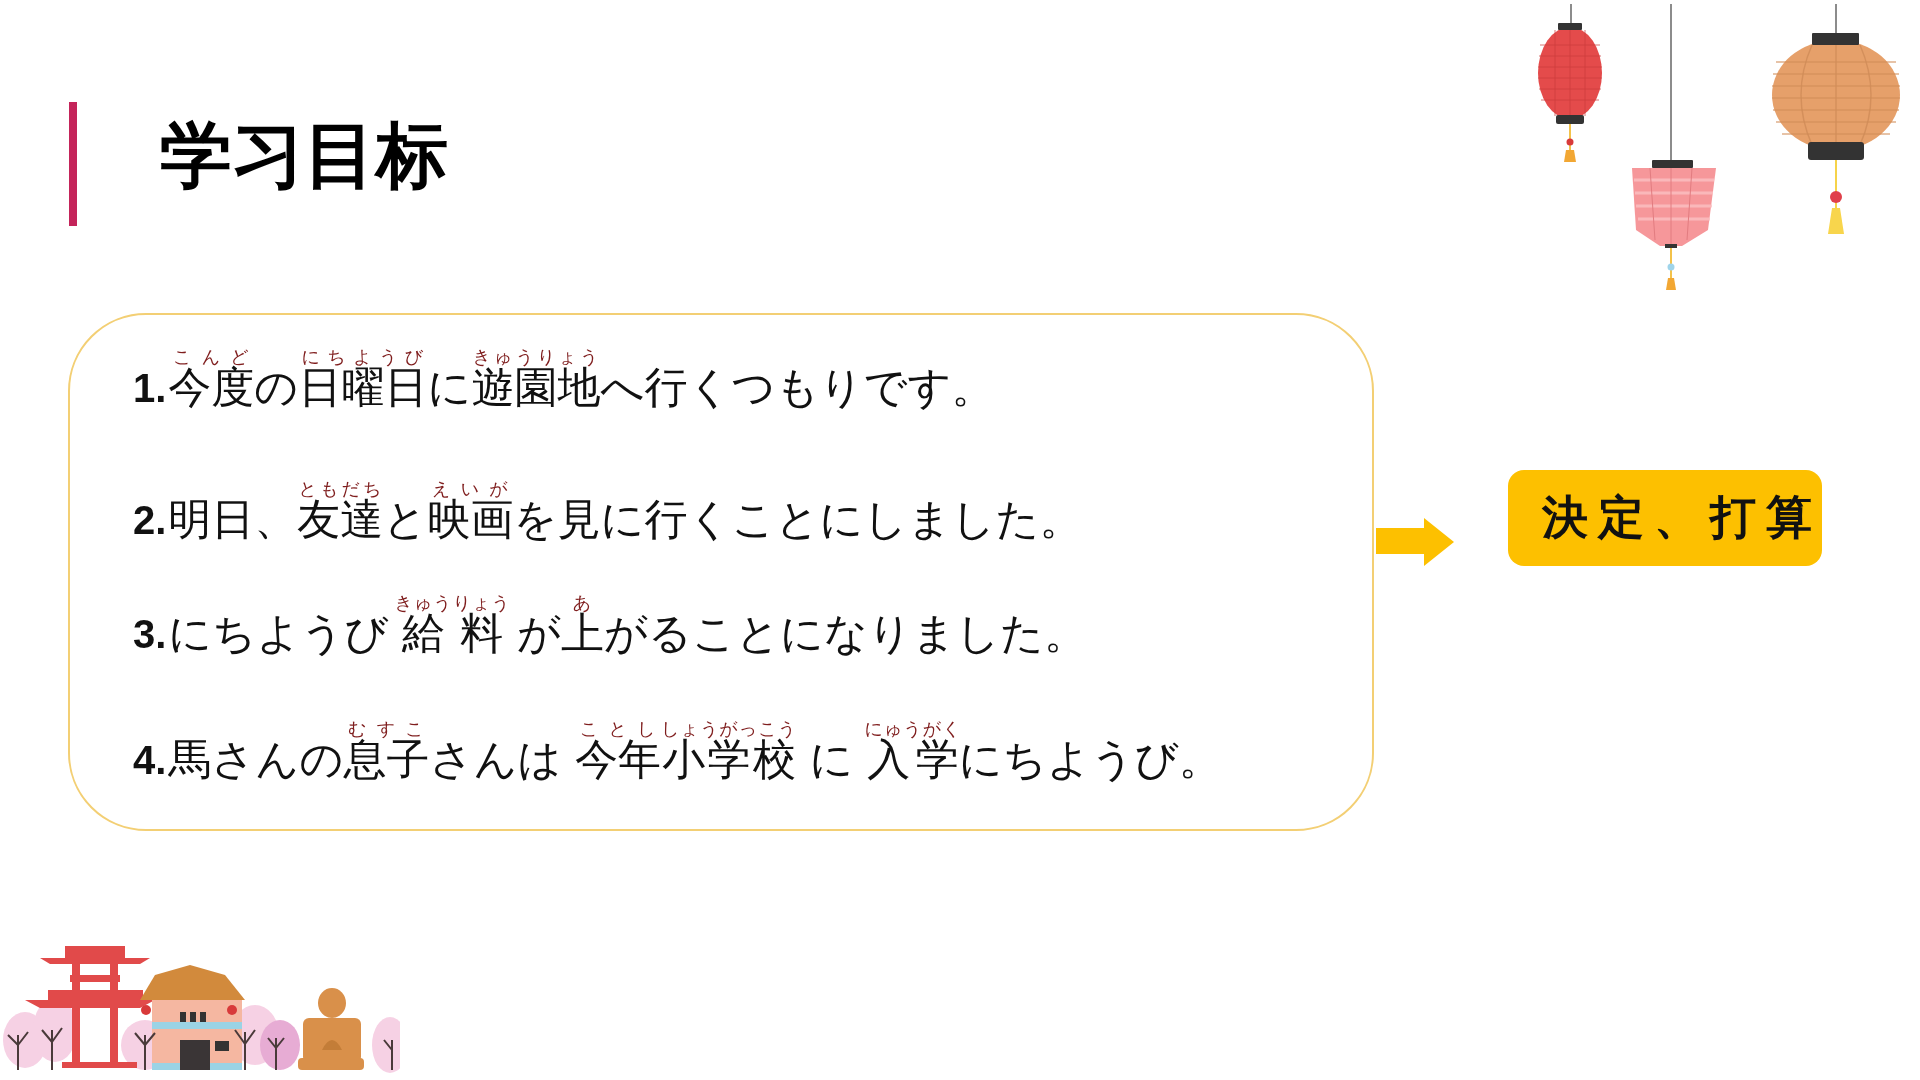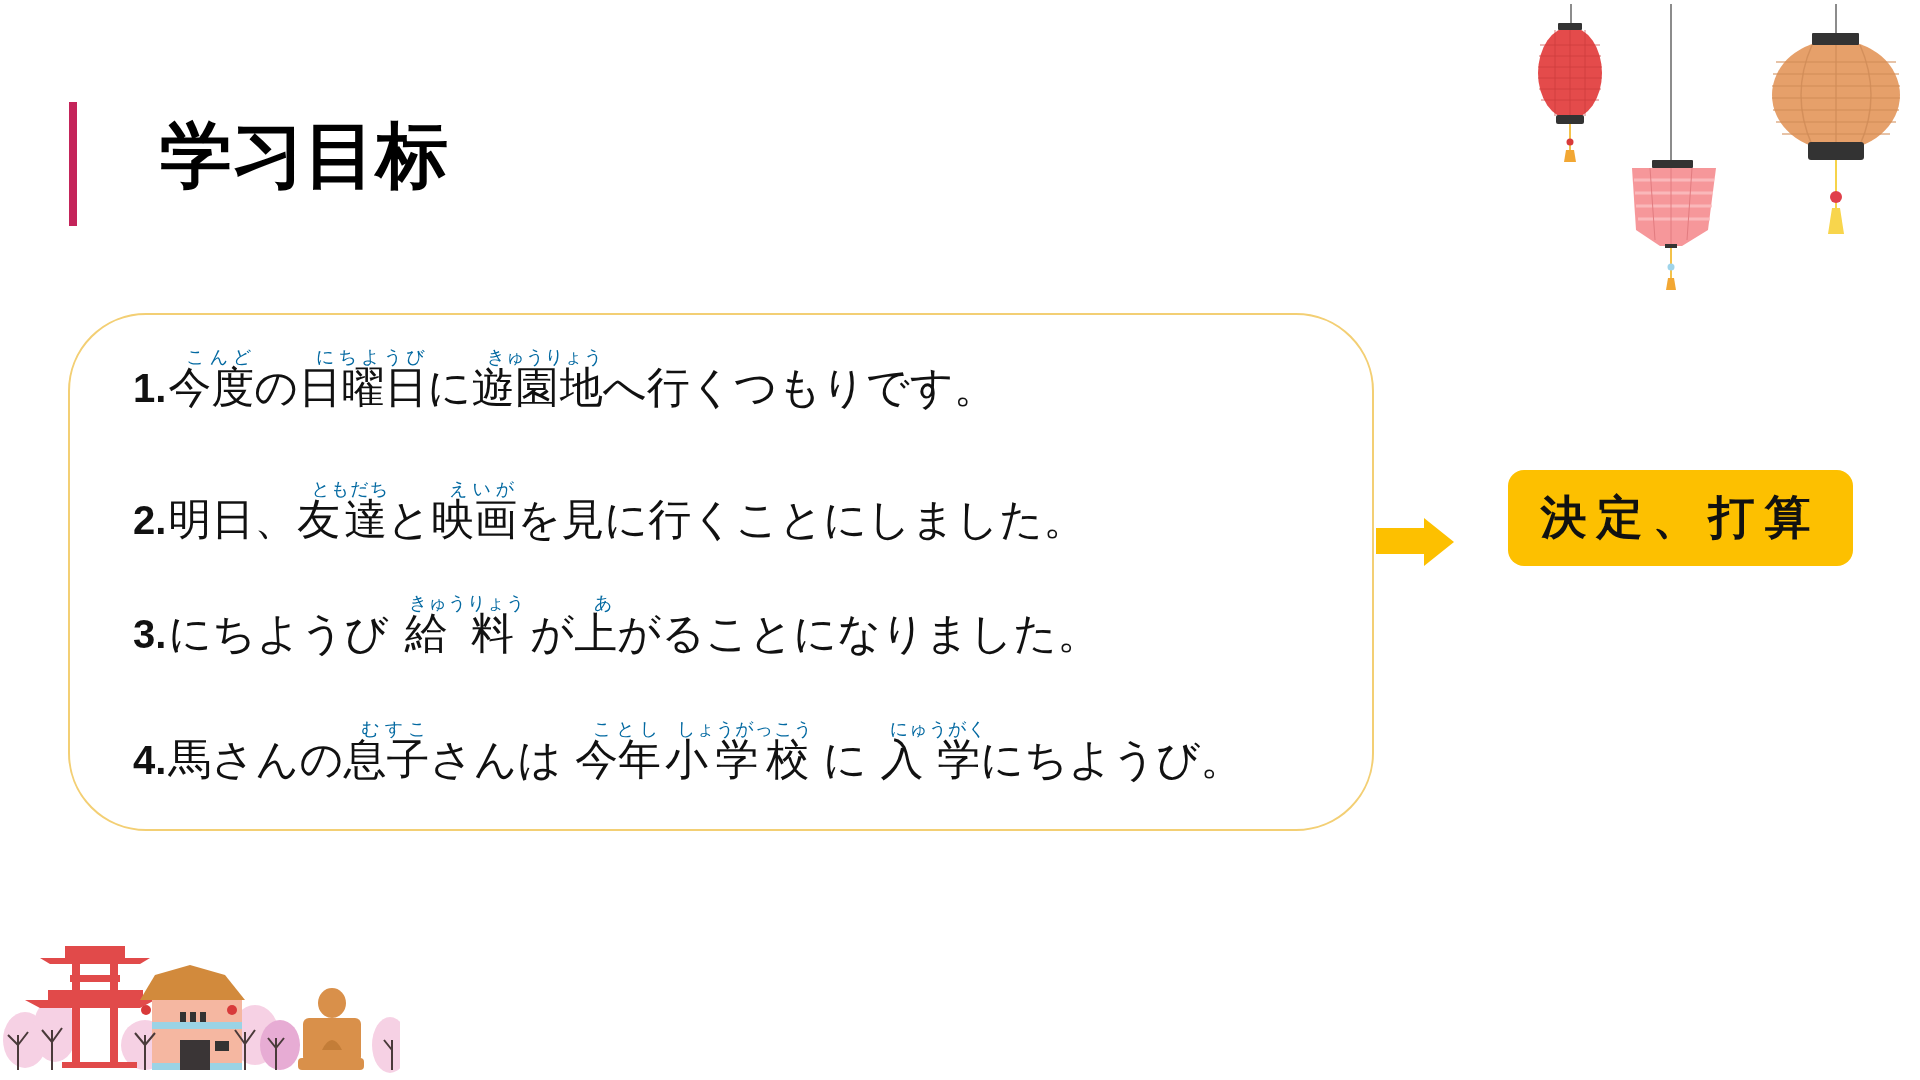--- a/index.html
+++ b/index.html
@@ -4,27 +4,27 @@
 <style>
   html, body { margin: 0; padding: 0; background: #ffffff; }
   body { width: 1920px; height: 1080px; position: relative; overflow: hidden; font-family: "DejaVu Sans", sans-serif; }
   .abs { position: absolute; }
   .accent-bar { left: 69px; top: 102px; width: 8px; height: 124px; background: #c4245a; }
   .title { left: 132px; top: 110px; font-size: 72px; font-weight: bold; color: #000; letter-spacing: 0px; line-height: 90px; font-family: "DejaVu Sans", sans-serif; margin-left: 28px; }
   .card { left: 68px; top: 313px; width: 1306px; height: 518px; border: 2px solid #f3cf74; border-radius: 78px; box-sizing: border-box; background: #fff; }
   .sentence { left: 133px; height: 80px; white-space: nowrap; font-size: 43px; color: #111; font-family: "DejaVu Sans", sans-serif; line-height: 1; }
   .sentence .num { font-weight: bold; font-family: "Liberation Sans", sans-serif; font-size: 40px; margin-right: 2px; }
   ruby { ruby-position: over; }
-  rt { font-size: 18px; color: #0369a1; letter-spacing: 1px; font-weight: normal; margin-left: 16px; }
+  rt { font-size: 18px; color: #7f1d1d; letter-spacing: 1px; font-weight: normal; }
   .s1 { top: 348px; }
   .s2 { top: 480px; }
   .s3 { top: 594px; }
   .s4 { top: 720px; }
   .arrow { left: 1376px; top: 518px; width: 78px; height: 48px; }
-  .answer { left: 1508px; top: 470px; width: 345px; height: 96px; background: #fdc000; border-radius: 16px; display: flex; align-items: center; justify-content: center; }
+  .answer { left: 1508px; top: 470px; width: 314px; height: 96px; background: #fdc000; border-radius: 16px; display: flex; align-items: center; justify-content: flex-end; }
   .answer span { font-size: 46px; font-family: "DejaVu Serif", serif; font-weight: bold; color: #111; letter-spacing: 10px; }
   .lanterns { left: 1500px; top: 0; width: 420px; height: 300px; }
   .scene { left: 0; top: 930px; width: 400px; height: 150px; }
 </style>
 </head>
 <body>
 
 <div class="abs accent-bar"></div>
 <div class="abs title">学习目标</div>
 

